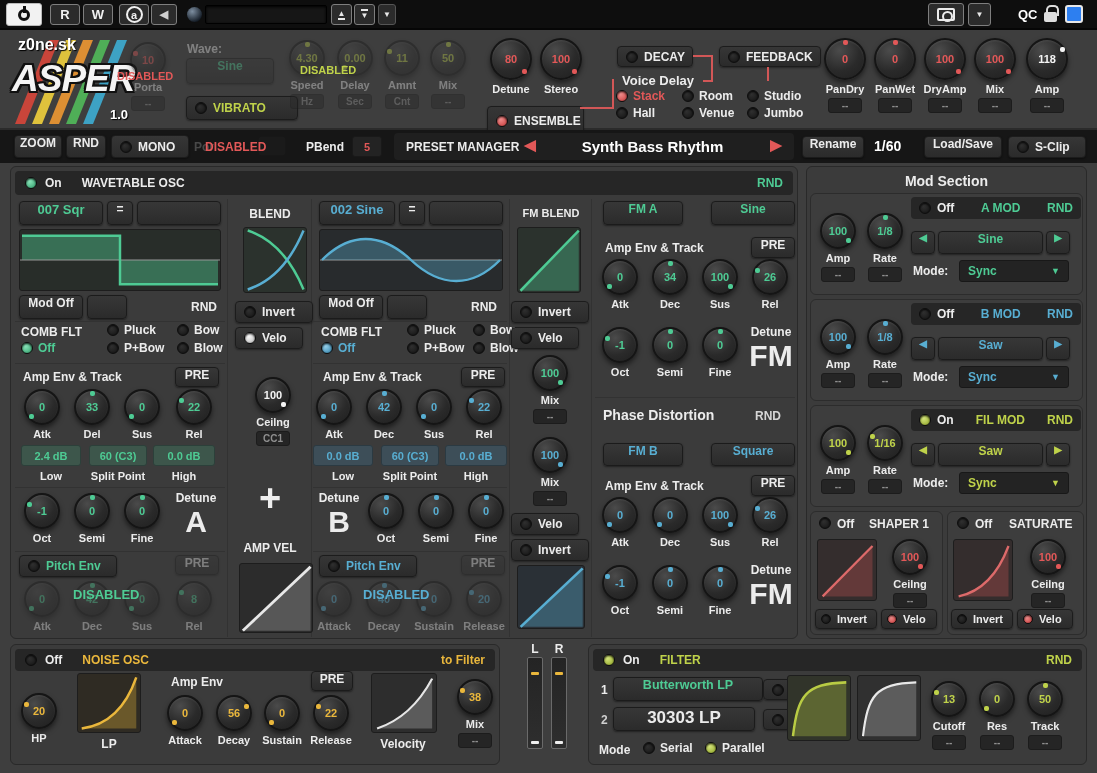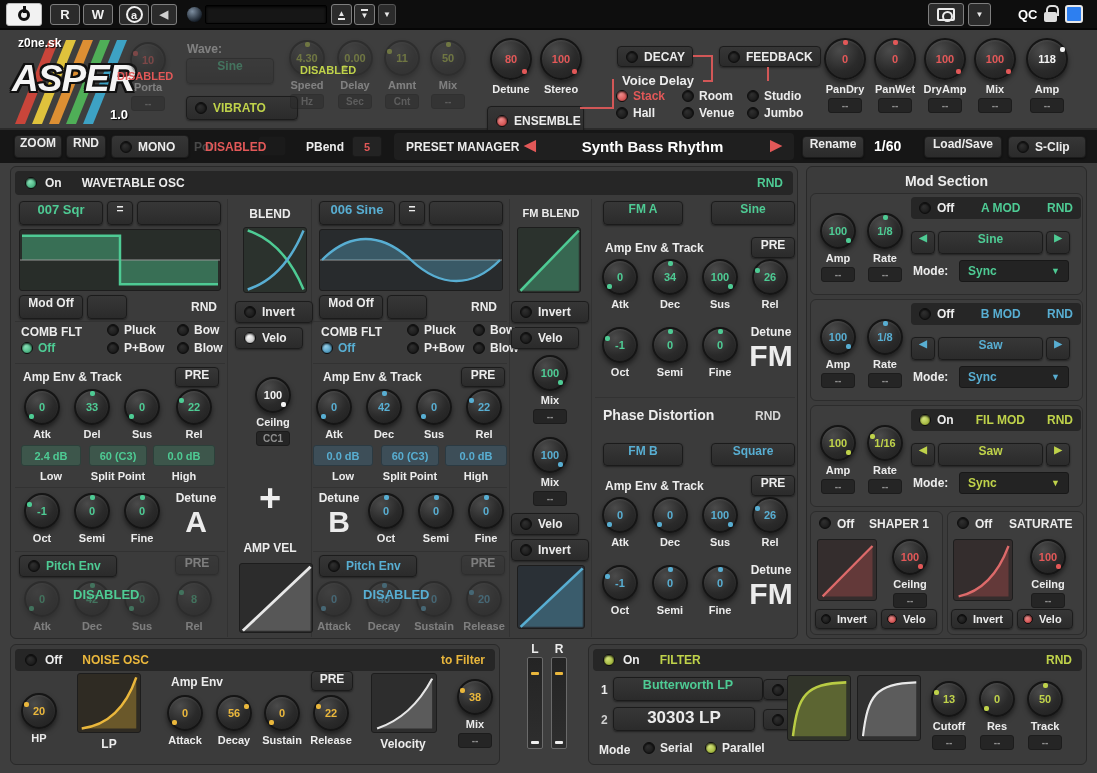--- a/index.html
+++ b/index.html
@@ -118,21 +118,21 @@
   </div>
 
   <div class="a" style="left:0;top:30px;width:1097px;height:100px;background:#3e3e3e;border-bottom:2px solid #2b2b2b">
 
     <div class="a" style="left:14px;top:6px;width:116px;height:92px">
       <i class="stripe" style="left:18px;background:#c9453a"></i>
       <i class="stripe" style="left:35px;background:#dfc23c"></i>
       <i class="stripe" style="left:52px;background:#dd8f33"></i>
       <i class="stripe" style="left:69px;background:#4fae57"></i>
       <i class="stripe" style="left:86px;background:#3da2c4"></i>
-      <span class="a" style="left:4px;top:0;font-size:12px;font-weight:bold;color:#fff;text-shadow:1px 1px 1px #000">z0ne.sk</span>
+      <span class="a" style="left:4px;top:0;font-size:16px;font-weight:bold;color:#fff;text-shadow:1px 1px 1px #000">z0ne.sk</span>
       <span class="asper">ASPER</span>
       <span class="a" style="right:2px;bottom:6px;font-size:13px;font-weight:bold;color:#fff;text-shadow:1px 1px 1px #000">1.0</span>
     </div>
 
     <div class="knob c-r t25 dim" style="left:124px;top:12px;width:48px">
         <div class="kface">
           <i class="ktick"></i>
           <span class="kval">10</span>
         </div>
         <div class="klab">Porta</div>
@@ -496,21 +496,21 @@
     <span class="lbl ctr" style="left:218px;top:310px;width:82px;font-size:38px;color:#eee">+</span>
     <span class="lbl ctr" style="left:218px;top:374px;width:82px">AMP VEL</span>
     <div class="svgbox" style="left:228px;top:396px;width:74px;height:70px;background:#2c2c2c">
       <svg viewBox="0 0 100 100" preserveAspectRatio="none">
         <path d="M4,98 L98,4 L98,98 Z" fill="rgba(190,190,190,.30)"></path>
         <path d="M4,98 L98,4" fill="none" stroke="#e8e8e8" stroke-width="4"></path>
       </svg>
     </div>
 
     <div class="btn" style="left:308px;top:34px;width:76px;height:24px">
-        <span class="b" style="font-size:13px">006 Sine</span>
+        <span class="b" style="font-size:13px">002 Sine</span>
       </div>
     <div class="btn" style="left:388px;top:34px;width:26px;height:24px">=</div>
     <div class="btn" style="left:418px;top:34px;width:74px;height:24px"></div>
     <div class="svgbox" style="left:308px;top:62px;width:184px;height:62px;background:#282b2d">
       <svg viewBox="0 0 184 62" preserveAspectRatio="none">
         <line x1="0" y1="31" x2="184" y2="31" stroke="#9a9a9a" stroke-width="1"></line>
         <path d="M2,31 C30,2 62,2 92,31 C122,60 154,60 182,31" fill="rgba(88,174,210,.35)" stroke="#58aed2" stroke-width="2.5"></path>
       </svg>
     </div>
     <div class="btn" style="left:308px;top:128px;width:64px;height:24px">Mod Off</div>

